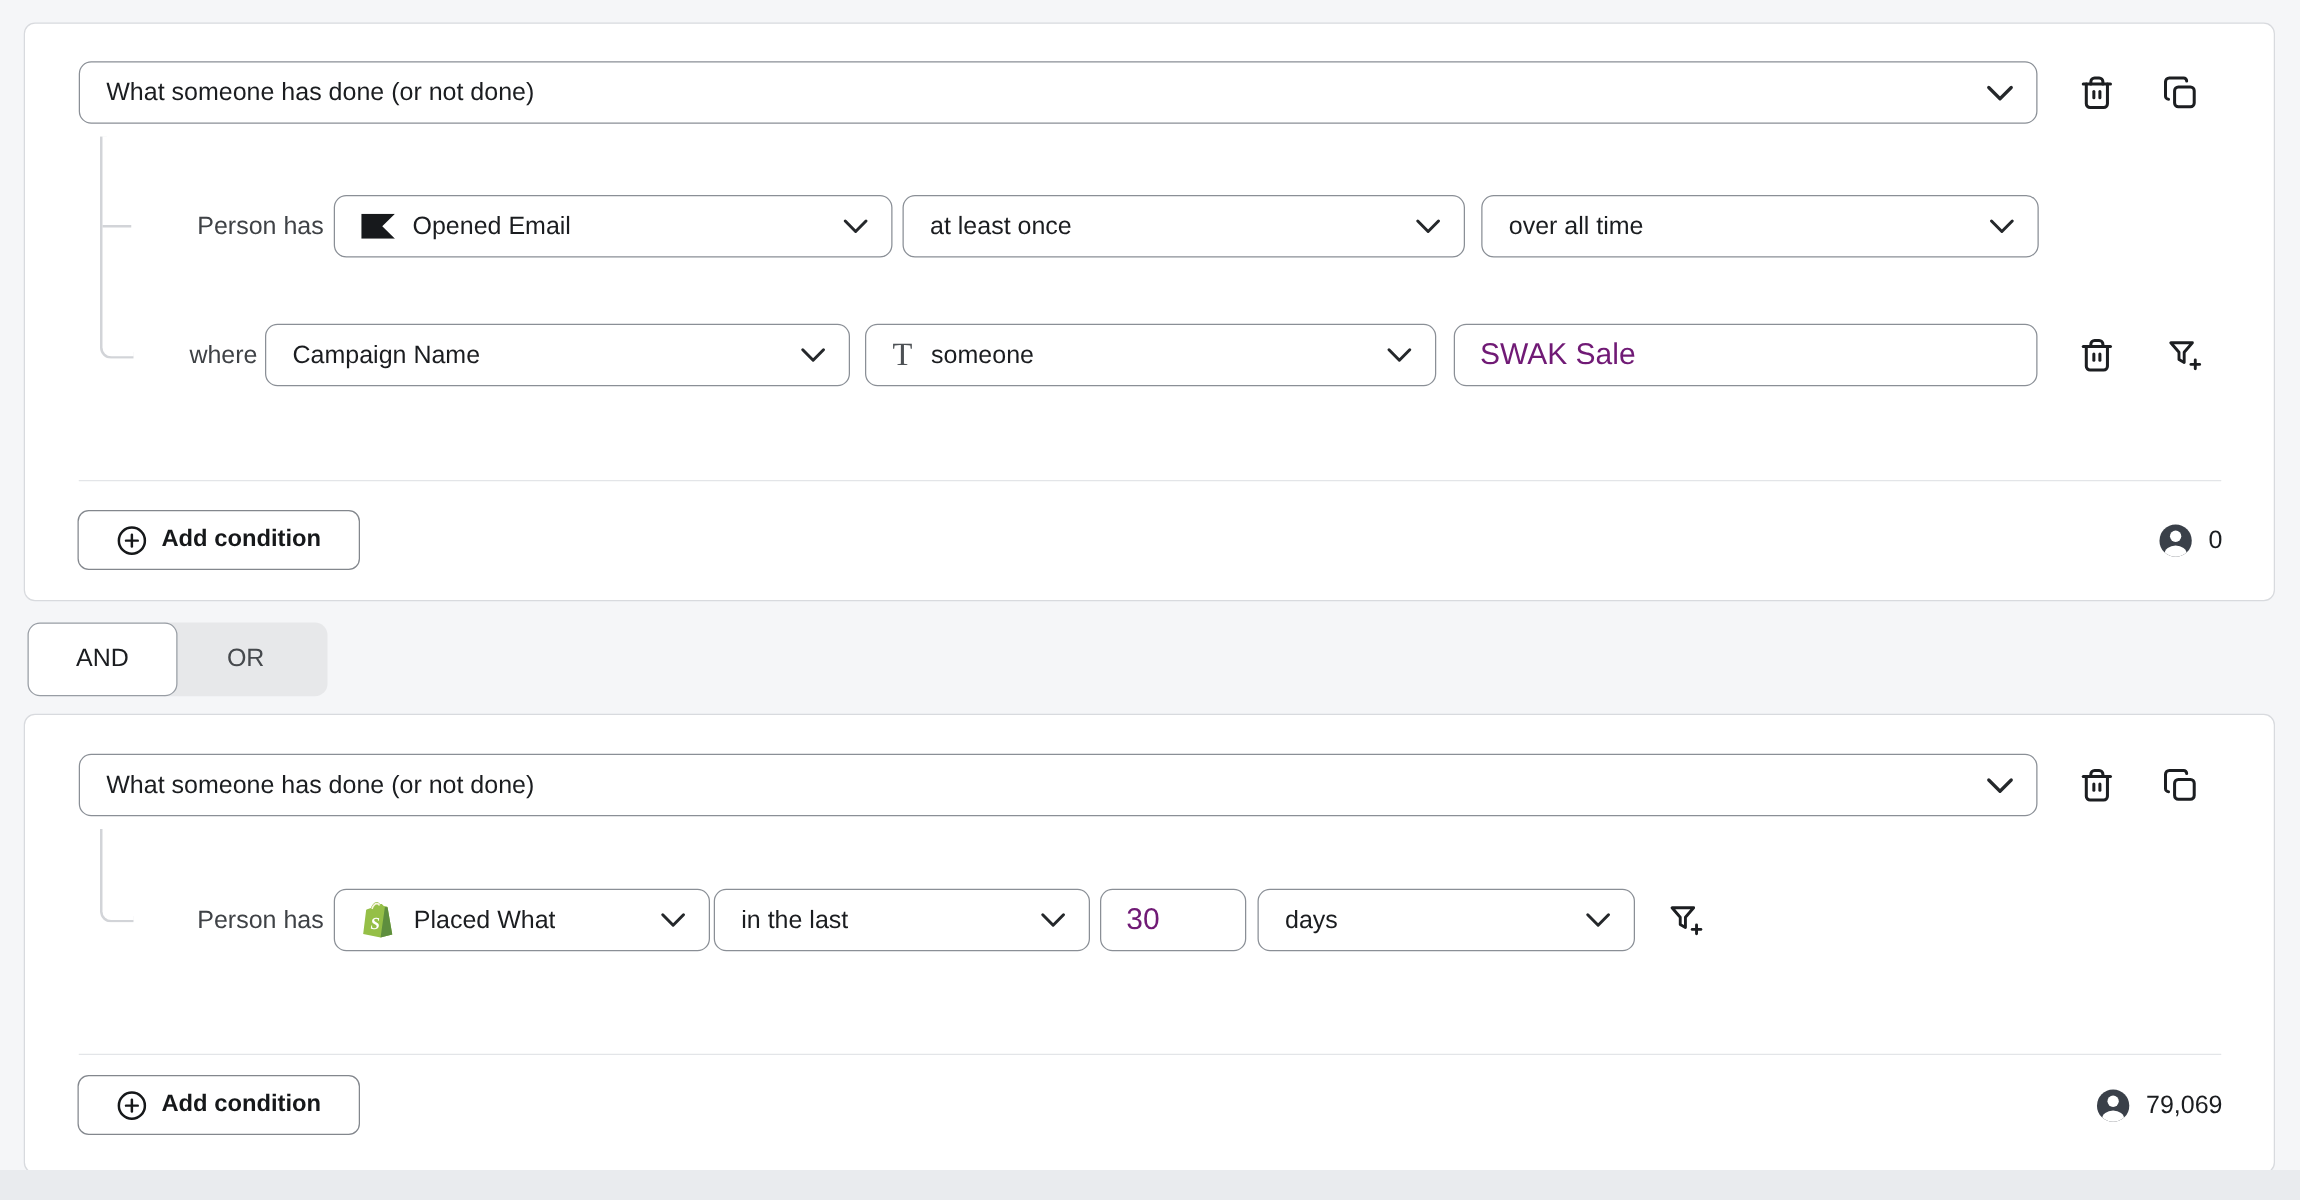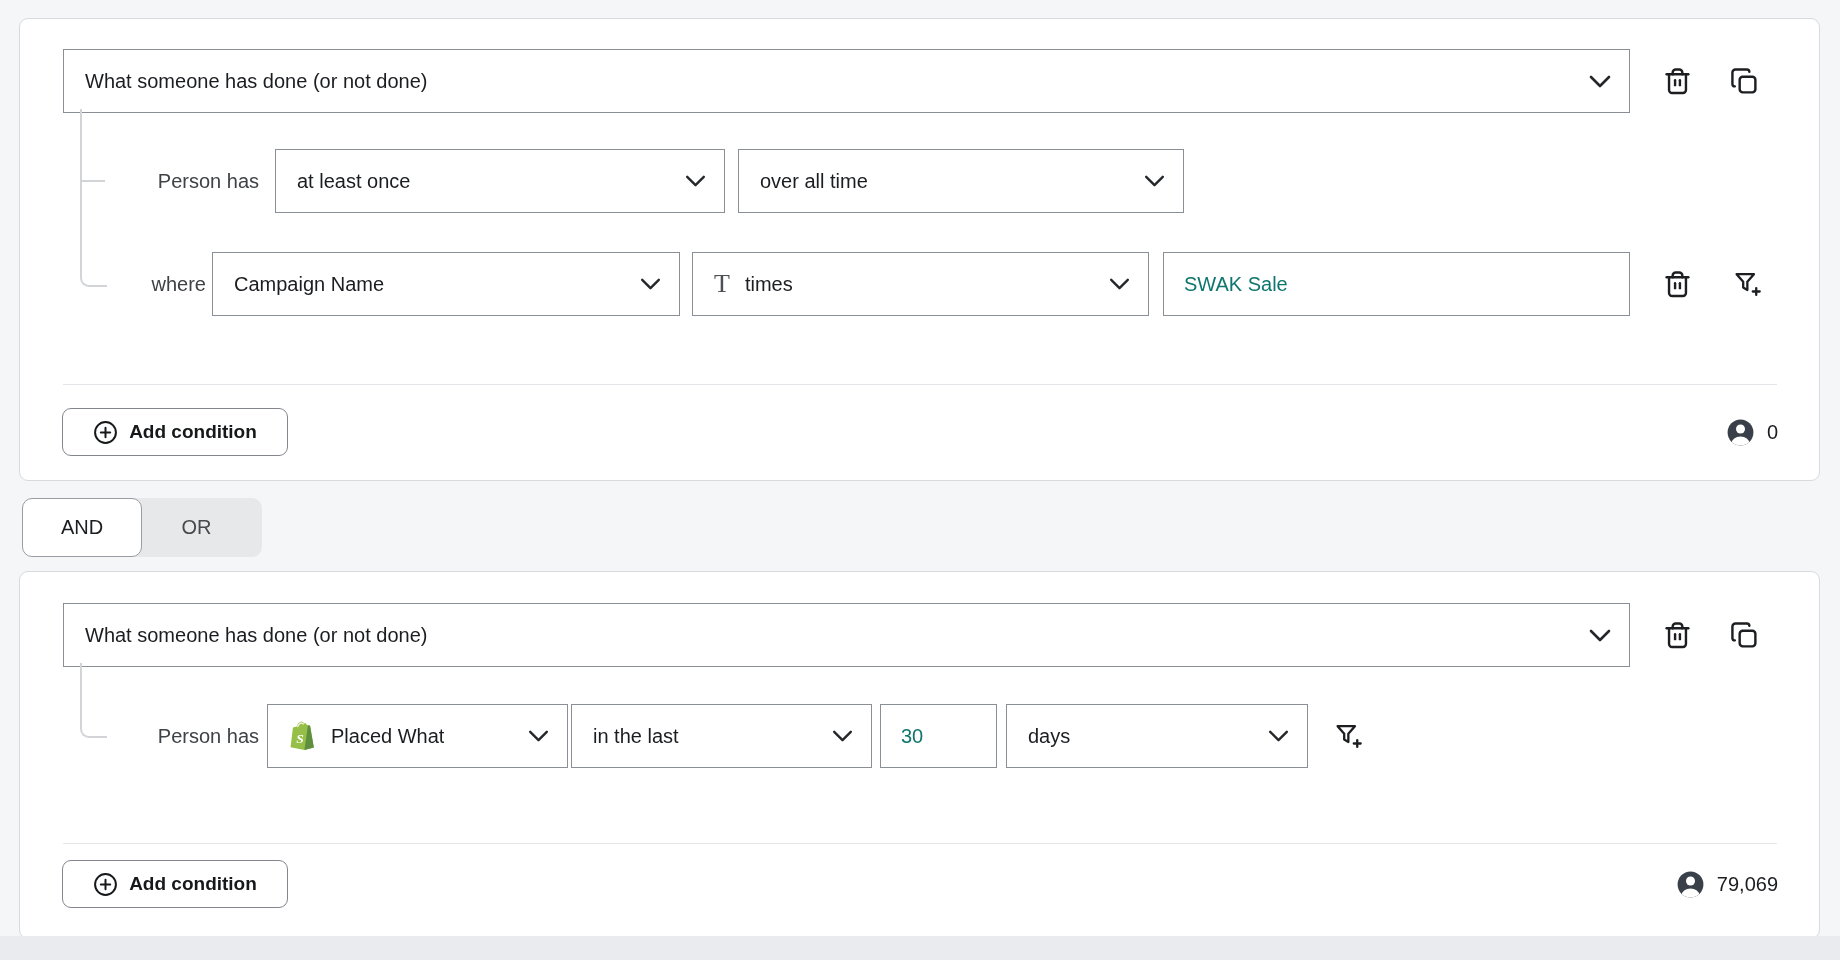--- a/index.html
+++ b/index.html
@@ -18,33 +18,33 @@
     border:1px solid #d8dade;
     border-radius:9px;
     box-sizing:border-box;
   }
   .card1{top:18px;height:463px;}
   .card2{top:571px;height:368px;}
 
   
   .select,.text-input{
     display:flex;align-items:center;
-    height:64px;box-sizing:border-box;
+    height:50px;box-sizing:border-box;
     background:#fff;
     border:1.5px solid #8a8f96;
-    border-radius:0;
+    border-radius:10px;
     font-size:20px;color:#1b1d20;
   }
   .select{padding:0 18px 0 21px;}
   .select .chev{margin-left:auto;flex:0 0 auto;}
   .sel-text{white-space:nowrap;overflow:hidden;}
   .text-input{padding:0;}
   .text-input input{
     width:100%;height:100%;border:none;outline:none;background:transparent;
-    font-family:"Liberation Sans",sans-serif;font-size:20px;color:#0f766e;
+    font-family:"Liberation Sans",sans-serif;font-size:24px;color:#701a75;
     padding:0 18px 0 20px;box-sizing:border-box;
   }
 
   .type-row{position:absolute;top:30px;left:43px;right:30px;display:flex;align-items:center;}
   .card2 .type-row{top:31px;}
   .type-select{width:1567px;flex:0 0 auto;}
 
   .icon-btn{
     width:40px;height:44px;margin-left:27px;
     display:flex;align-items:center;justify-content:center;
@@ -156,20 +156,33 @@
             </svg>
         </span>
       </button>
     </div>
 
     <div class="tree-l"></div>
     <div class="tree-stub"></div>
 
     <div class="row row1-g1">
       <div class="row-label lbl-person">Person has</div>
+      <div class="select" style="width:447px;">
+        <span class="metric-icon">
+          <svg width="27" height="20" viewBox="0 0 27 20">
+              <path d="M0 0h27L16.8 10 27 20H0z" fill="#17191c"></path>
+            </svg>
+        </span>
+        <span class="sel-text">Opened Email</span>
+        <span class="chev">
+          <svg width="21" height="12" viewBox="0 0 22 13">
+              <path d="M2 2l9 9 9-9" fill="none" stroke="#25282b" stroke-width="2.6" stroke-linecap="round" stroke-linejoin="round"></path>
+            </svg>
+        </span>
+      </div>
       <div class="select" style="width:450px;margin-left:8px;">
         <span class="sel-text">at least once</span>
         <span class="chev">
           <svg width="21" height="12" viewBox="0 0 22 13">
               <path d="M2 2l9 9 9-9" fill="none" stroke="#25282b" stroke-width="2.6" stroke-linecap="round" stroke-linejoin="round"></path>
             </svg>
         </span>
       </div>
       <div class="select" style="width:446px;margin-left:13px;">
         <span class="sel-text">over all time</span>
@@ -186,21 +199,21 @@
       <div class="select" style="width:468px;">
         <span class="sel-text">Campaign Name</span>
         <span class="chev">
           <svg width="21" height="12" viewBox="0 0 22 13">
               <path d="M2 2l9 9 9-9" fill="none" stroke="#25282b" stroke-width="2.6" stroke-linecap="round" stroke-linejoin="round"></path>
             </svg>
         </span>
       </div>
       <div class="select" style="width:457px;margin-left:12px;">
         <span class="t-glyph">T</span>
-        <span class="sel-text">times</span>
+        <span class="sel-text">someone</span>
         <span class="chev">
           <svg width="21" height="12" viewBox="0 0 22 13">
               <path d="M2 2l9 9 9-9" fill="none" stroke="#25282b" stroke-width="2.6" stroke-linecap="round" stroke-linejoin="round"></path>
             </svg>
         </span>
       </div>
       <div class="text-input" style="width:467px;margin-left:14px;">
         <input type="text" value="SWAK Sale" style="">
       </div>
       <button class="icon-btn">

